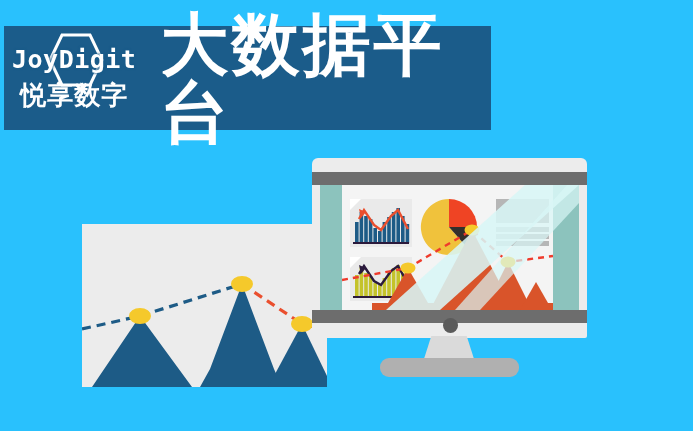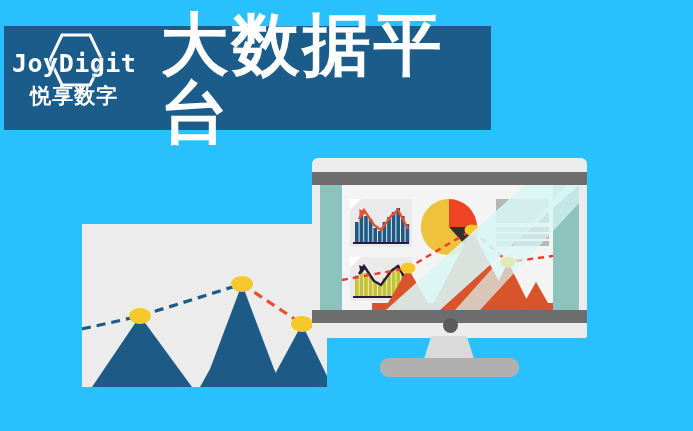--- a/index.html
+++ b/index.html
@@ -26,21 +26,21 @@
   }
   .logo-wordmark{
     position:relative;z-index:2;
     color:#ffffff;font-weight:bold;font-size:25px;letter-spacing:0.5px;
     font-family:"DejaVu Sans Mono","Liberation Mono",monospace;
     margin-top:2px;
     text-shadow:0 0 2px #1b5c8a, 0 0 3px #1b5c8a;
   }
   .logo-sub{
     position:relative;z-index:2;
-    color:#ffffff;font-weight:bold;font-size:21px;letter-spacing:1px;
+    color:#ffffff;font-weight:bold;font-size:26px;letter-spacing:1px;
     margin-top:4px;
   }
   .banner-title{
     color:#ffffff;font-weight:bold;font-size:68px;letter-spacing:3px;
     margin-left:24px;line-height:1;
   }
 
   
   .left-panel{
     position:absolute;left:82px;top:224px;width:245px;height:163px;

